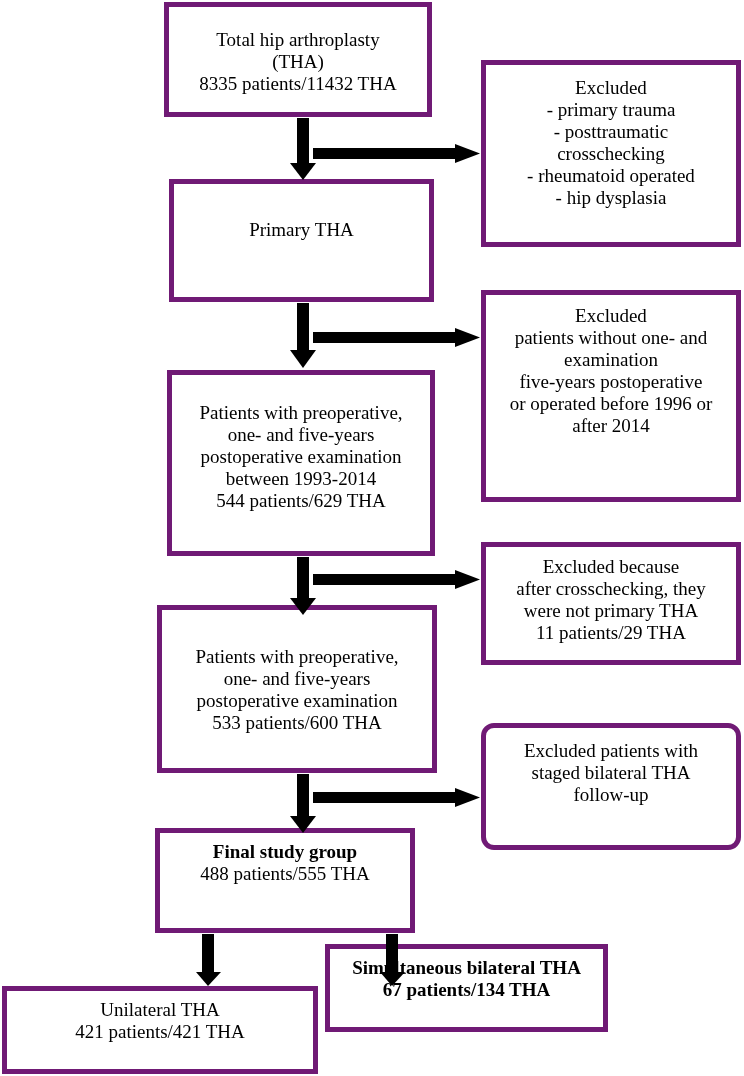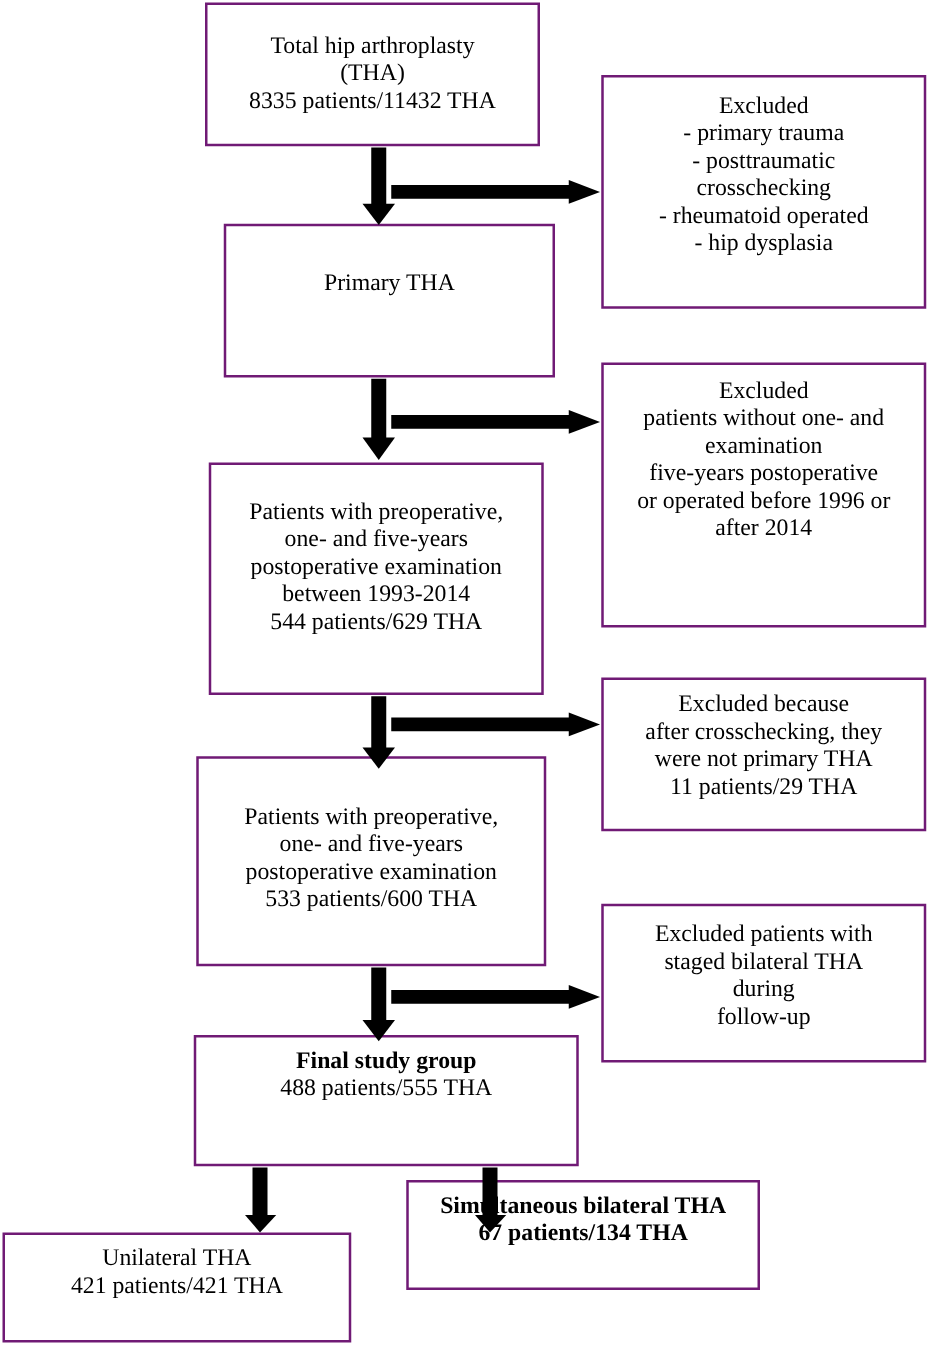--- a/index.html
+++ b/index.html
@@ -14,21 +14,21 @@
   #flowchart {
     position: relative;
     width: 744px;
     height: 1076px;
     overflow: hidden;
     background: #ffffff;
   }
   .box {
     position: absolute;
     box-sizing: border-box;
-    border: 2px solid #701a75;
+    border: 5px solid #701a75;
     background: #ffffff;
     display: flex;
     flex-direction: column;
     align-items: center;
     text-align: center;
     line-height: 1.16;
     font-size: 19px;
   }
   .box .lines {
     width: 100%;
@@ -69,21 +69,21 @@
     <div class="lines">
       <span class="line">Excluded</span>
       <span class="line">- primary trauma</span>
       <span class="line">- posttraumatic</span>
       <span class="line">crosschecking</span>
       <span class="line">- rheumatoid operated</span>
       <span class="line">- hip dysplasia</span>
     </div>
   </div>
 
-  <div class="box" style="left:169px; top:179px; width:265px; height:123px; justify-content:flex-start; padding-top:35px;margin-left:10px;">
+  <div class="box" style="left:169px; top:179px; width:265px; height:123px; justify-content:flex-start; padding-top:35px;">
     <div class="lines">
       <span class="line">Primary THA</span>
     </div>
   </div>
 
   <div class="box" style="left:481px; top:290px; width:260px; height:212px; justify-content:flex-start; padding-top:10px;">
     <div class="lines">
       <span class="line">Excluded</span>
       <span class="line">patients without one- and</span>
       <span class="line">examination</span>
@@ -115,37 +115,36 @@
 
   <div class="box" style="left:157px; top:605px; width:280px; height:168px; justify-content:flex-start; padding-top:36px;">
     <div class="lines">
       <span class="line">Patients with preoperative,</span>
       <span class="line">one- and five-years</span>
       <span class="line">postoperative examination</span>
       <span class="line">533 patients/600 THA</span>
     </div>
   </div>
 
-  <div class="box" style="left:481px; top:723px; width:260px; height:127px; justify-content:flex-start; padding-top:12px;">
+  <div class="box" style="left:481px; top:723px; width:260px; height:127px; justify-content:flex-start; padding-top:12px;border-radius:13px;">
     <div class="lines">
       <span class="line">Excluded patients with</span>
       <span class="line">staged bilateral THA</span>
-      <span class="line">during</span>
       <span class="line">follow-up</span>
     </div>
   </div>
 
-  <div class="box" style="left:155px; top:828px; width:308px; height:105px; justify-content:flex-start; padding-top:8px;">
+  <div class="box" style="left:155px; top:828px; width:260px; height:105px; justify-content:flex-start; padding-top:8px;">
     <div class="lines">
       <span class="line bold">Final study group</span>
       <span class="line">488 patients/555 THA</span>
     </div>
   </div>
 
-  <div class="box" style="left:2px; top:986px; width:279px; height:88px; justify-content:flex-start; padding-top:8px;">
+  <div class="box" style="left:2px; top:986px; width:316px; height:88px; justify-content:flex-start; padding-top:8px;">
     <div class="lines">
       <span class="line">Unilateral THA</span>
       <span class="line">421 patients/421 THA</span>
     </div>
   </div>
 
   <div class="box" style="left:325px; top:944px; width:283px; height:88px; justify-content:flex-start; padding-top:8px;font-weight:bold;">
     <div class="lines">
       <span class="line">Simultaneous bilateral THA</span>
       <span class="line">67 patients/134 THA</span>

